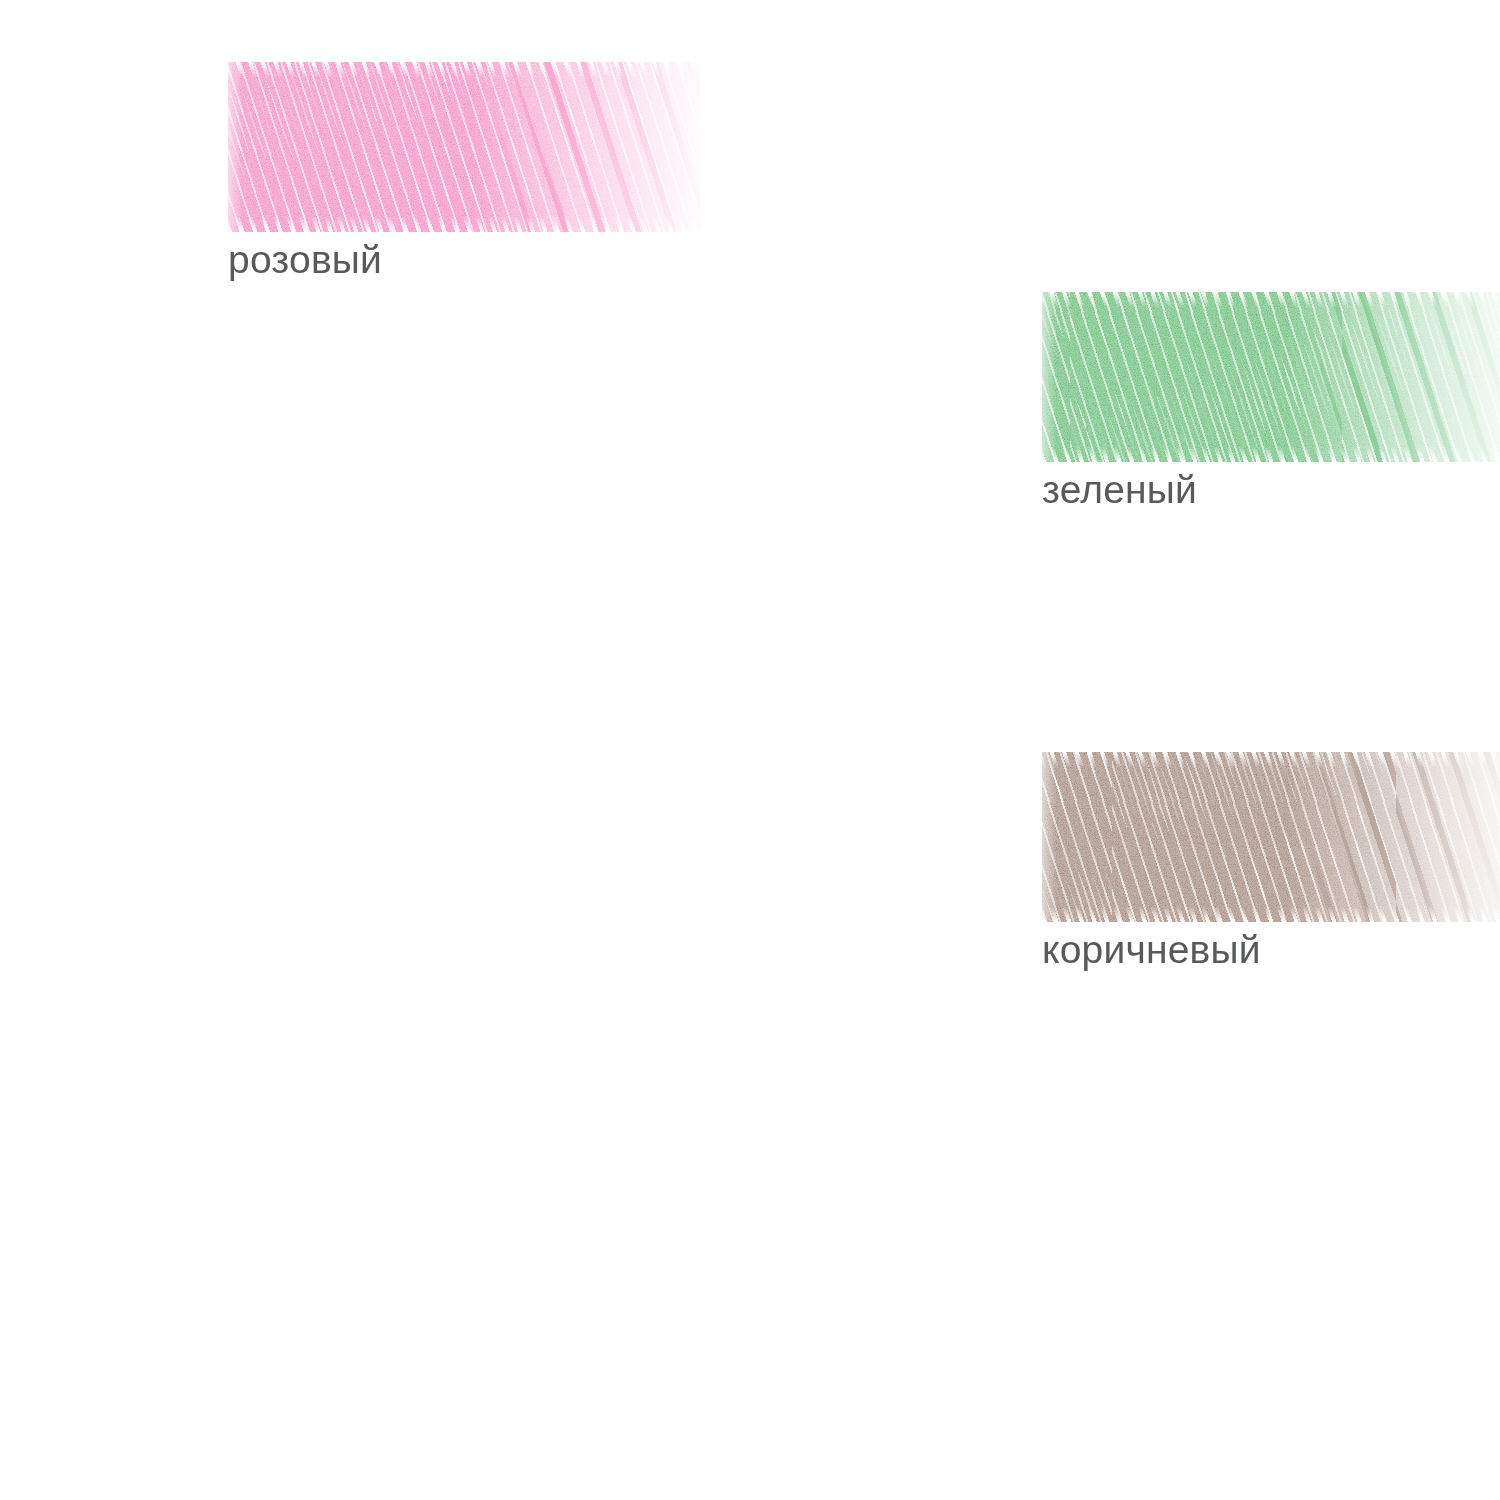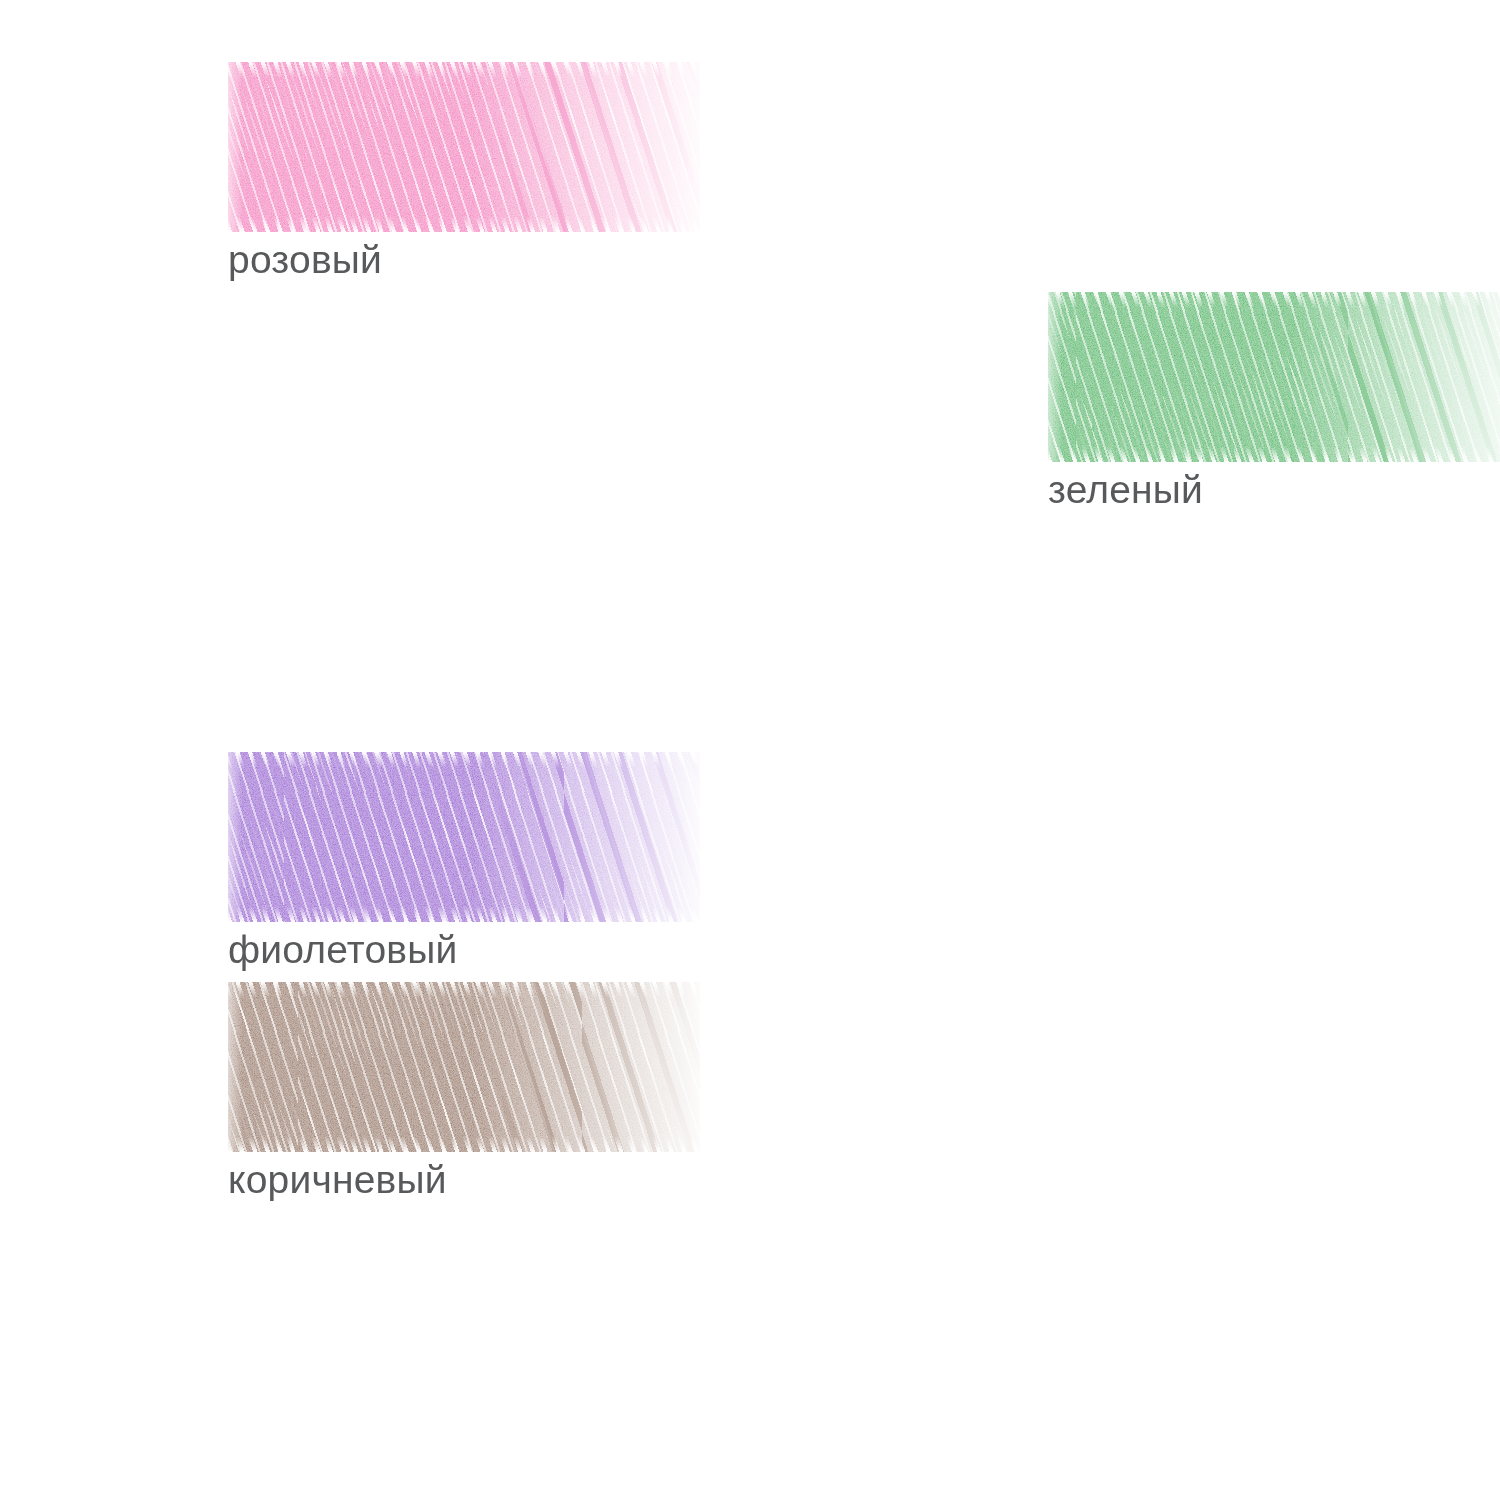--- a/index.html
+++ b/index.html
@@ -14,21 +14,21 @@
     overflow: hidden;
   }
 
   #swatch-grid {
     position: relative;
     width: 1500px;
     height: 1500px;
     display: grid;
     grid-template-columns: 1fr 1fr;
     grid-template-rows: repeat(6, 230px);
-    column-gap: 12px;
+    column-gap: 6px;
     padding: 62px 0 0 0;
     box-sizing: border-box;
   }
 
   .swatch-cell {
     position: relative;
     box-sizing: border-box;
   }
   .swatch-cell.col-left  { padding-left: 228px; }
   .swatch-cell.col-right { padding-left: 808px; }
@@ -185,34 +185,20 @@
         <div class="tail-strokes" style="--c: #27a03f; background-position: 36px 0px;"></div>
         <div class="fade"></div>
         <div class="edge-top"></div>
         <div class="edge-bottom"></div>
         <div class="edge-left"></div>
       </div>
       <div class="swatch-label">зеленый</div>
     </div>
     <div class="swatch-cell col-right"></div>
     <div class="swatch-cell col-right"></div>
-    <div class="swatch-cell col-left">
-      <div class="patch" style="--c: #7b3bc4;">
-        <div class="hatch" style="--c: #7b3bc4; background-position: 56px 40px, 88px 0px, 24px 0px;"></div>
-        <div class="grain"><svg width="100%" height="100%" preserveAspectRatio="none">
-            <rect width="100%" height="100%" filter="url(#pencil-grain)"></rect>
-          </svg></div>
-        <div class="tail-strokes" style="--c: #7b3bc4; background-position: 72px 0px;"></div>
-        <div class="fade"></div>
-        <div class="edge-top"></div>
-        <div class="edge-bottom"></div>
-        <div class="edge-left"></div>
-      </div>
-      <div class="swatch-label">фиолетовый</div>
-    </div>
     <div class="swatch-cell col-right"></div>
     <div class="swatch-cell col-left">
       <div class="patch" style="--c: #7a5440;">
         <div class="hatch" style="--c: #7a5440; background-position: 70px 50px, 110px 0px, 30px 0px;"></div>
         <div class="grain"><svg width="100%" height="100%" preserveAspectRatio="none">
             <rect width="100%" height="100%" filter="url(#pencil-grain)"></rect>
           </svg></div>
         <div class="tail-strokes" style="--c: #7a5440; background-position: 90px 0px;"></div>
         <div class="fade"></div>
         <div class="edge-top"></div>

